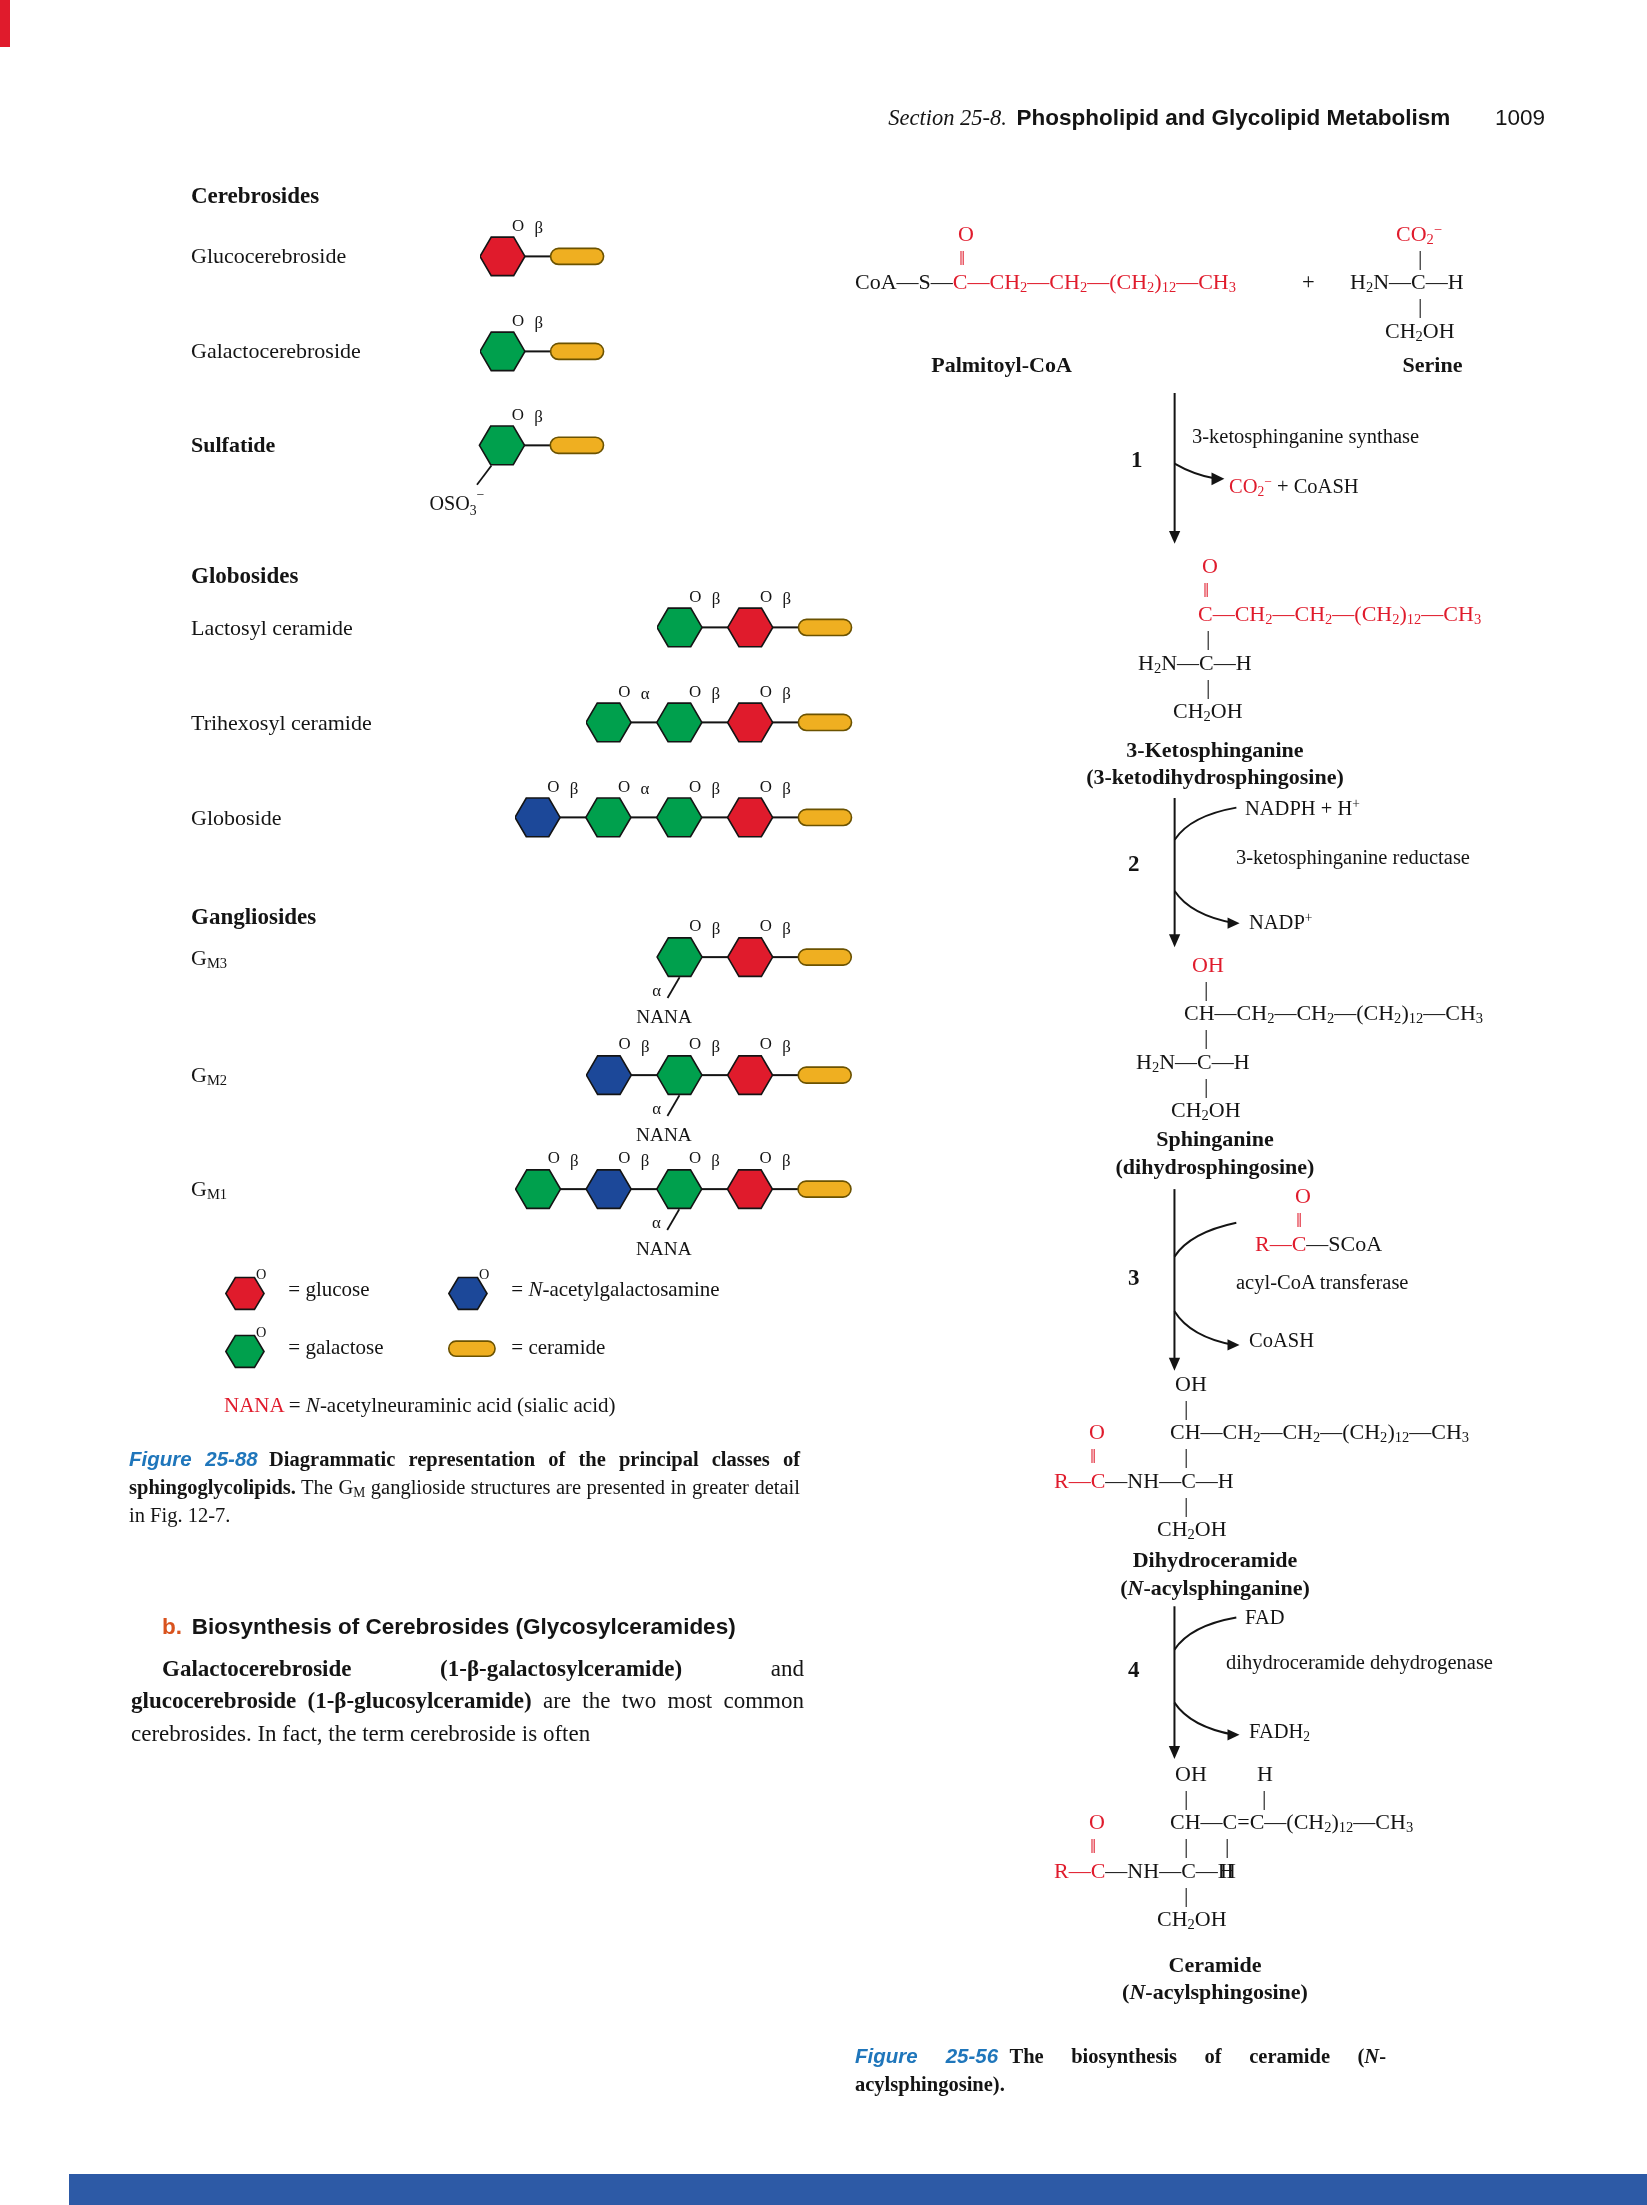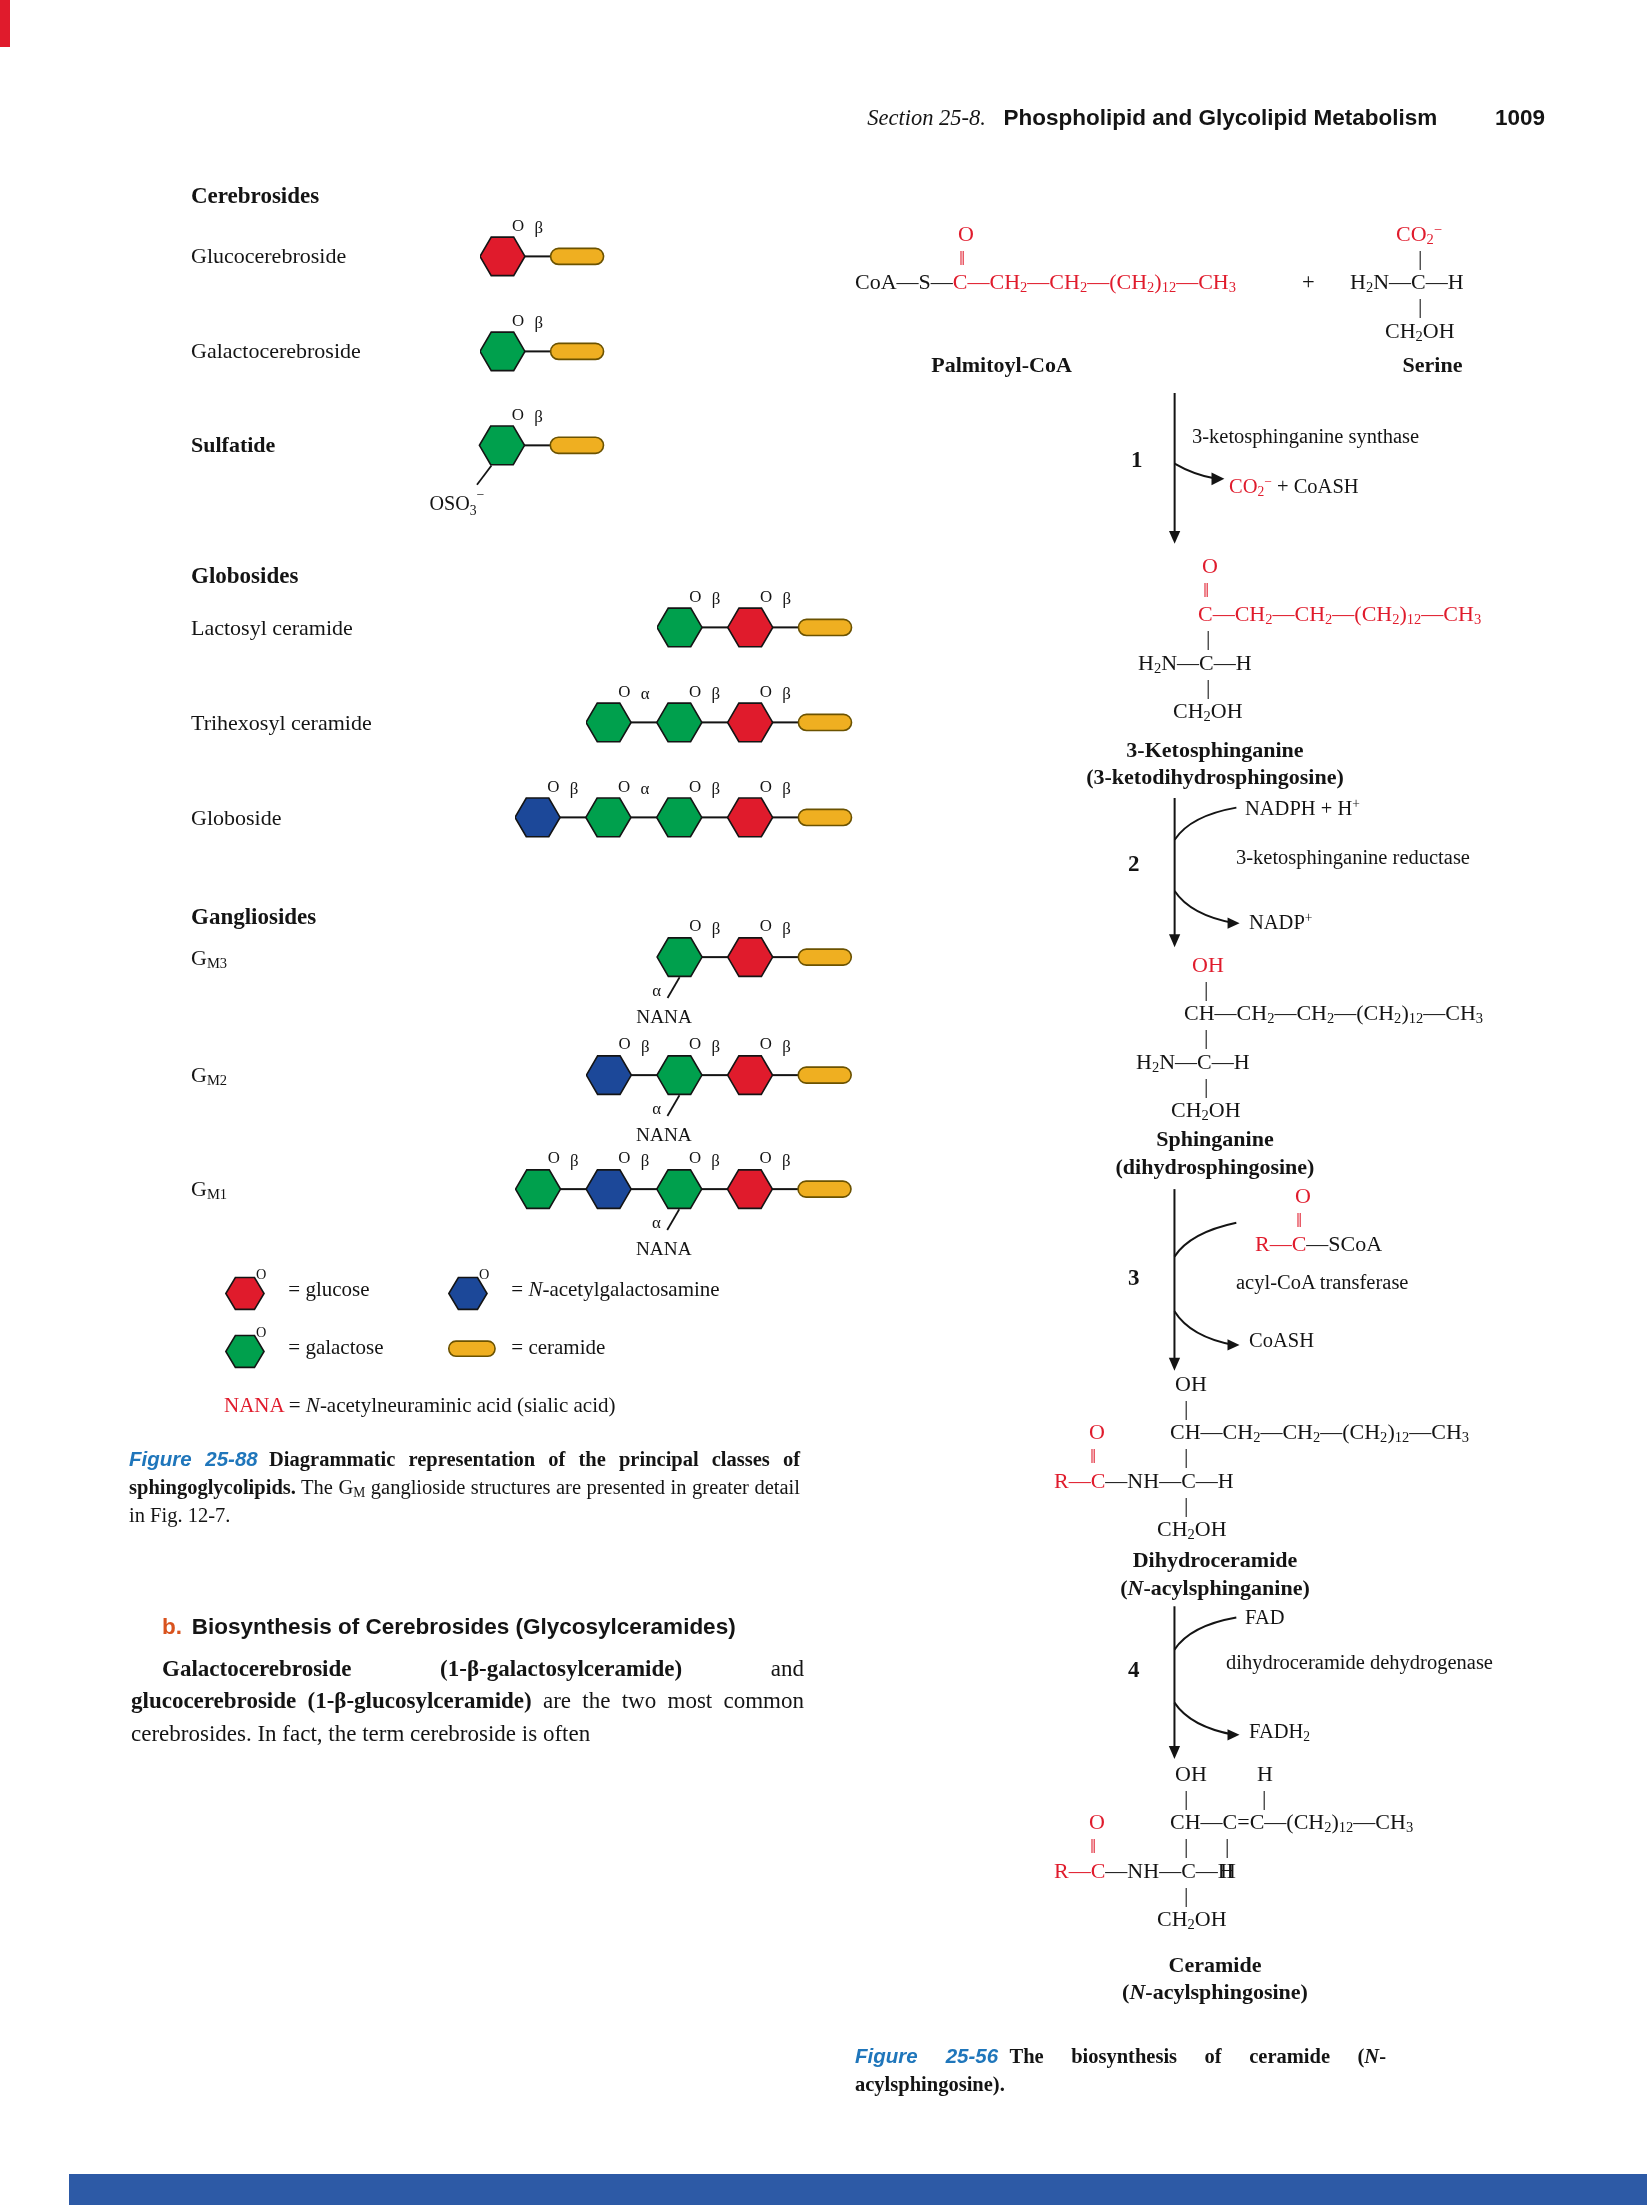--- a/index.html
+++ b/index.html
@@ -7,22 +7,22 @@
     --capblue:#1f76bb; --accent:#d9531e; --bar:#2d5aa6; --ink:#141414;
   }
   html,body{margin:0;padding:0}
   body{
     width:1648px;height:2205px;position:relative;background:#ffffff;
     font-family:"Liberation Serif","DejaVu Serif",serif;color:var(--ink);overflow:hidden;
   }
   .abs{position:absolute}
   .hd{font-size:22.5px;white-space:nowrap}
   .hd .sec{font-style:italic}
-  .hd .ttl{font-family:"Liberation Sans",sans-serif;font-weight:bold;margin-left:12px}
-  .hd .pno{font-family:"Liberation Sans",sans-serif;font-weight:bold;margin-left:52px}
+  .hd .ttl{font-family:"Liberation Sans",sans-serif;font-weight:bold;margin-left:4px}
+  .hd .pno{font-family:"Liberation Sans",sans-serif;font-weight:normal;margin-left:39px}
   .h1{font-weight:bold;font-size:23px;white-space:nowrap}
   .row-label{font-size:22px;white-space:nowrap}
   .row-label.b{font-weight:bold}
   .legend-item{display:flex;align-items:center;gap:11.3px;font-size:21px;white-space:nowrap}
   .licon{display:inline-flex}
   .legend-nana{font-size:21px;white-space:nowrap}
   .cap{font-size:20.5px;line-height:1.36;text-align:justify}
   .cap .figlab{font-family:"Liberation Sans",sans-serif;font-weight:bold;font-style:italic;color:var(--capblue);margin-right:11.3px;white-space:nowrap}
   .bodycol{font-size:23px;line-height:1.42;text-align:justify}
   .bodycol p{text-indent:31px;margin:0 0 11.3px 0}

